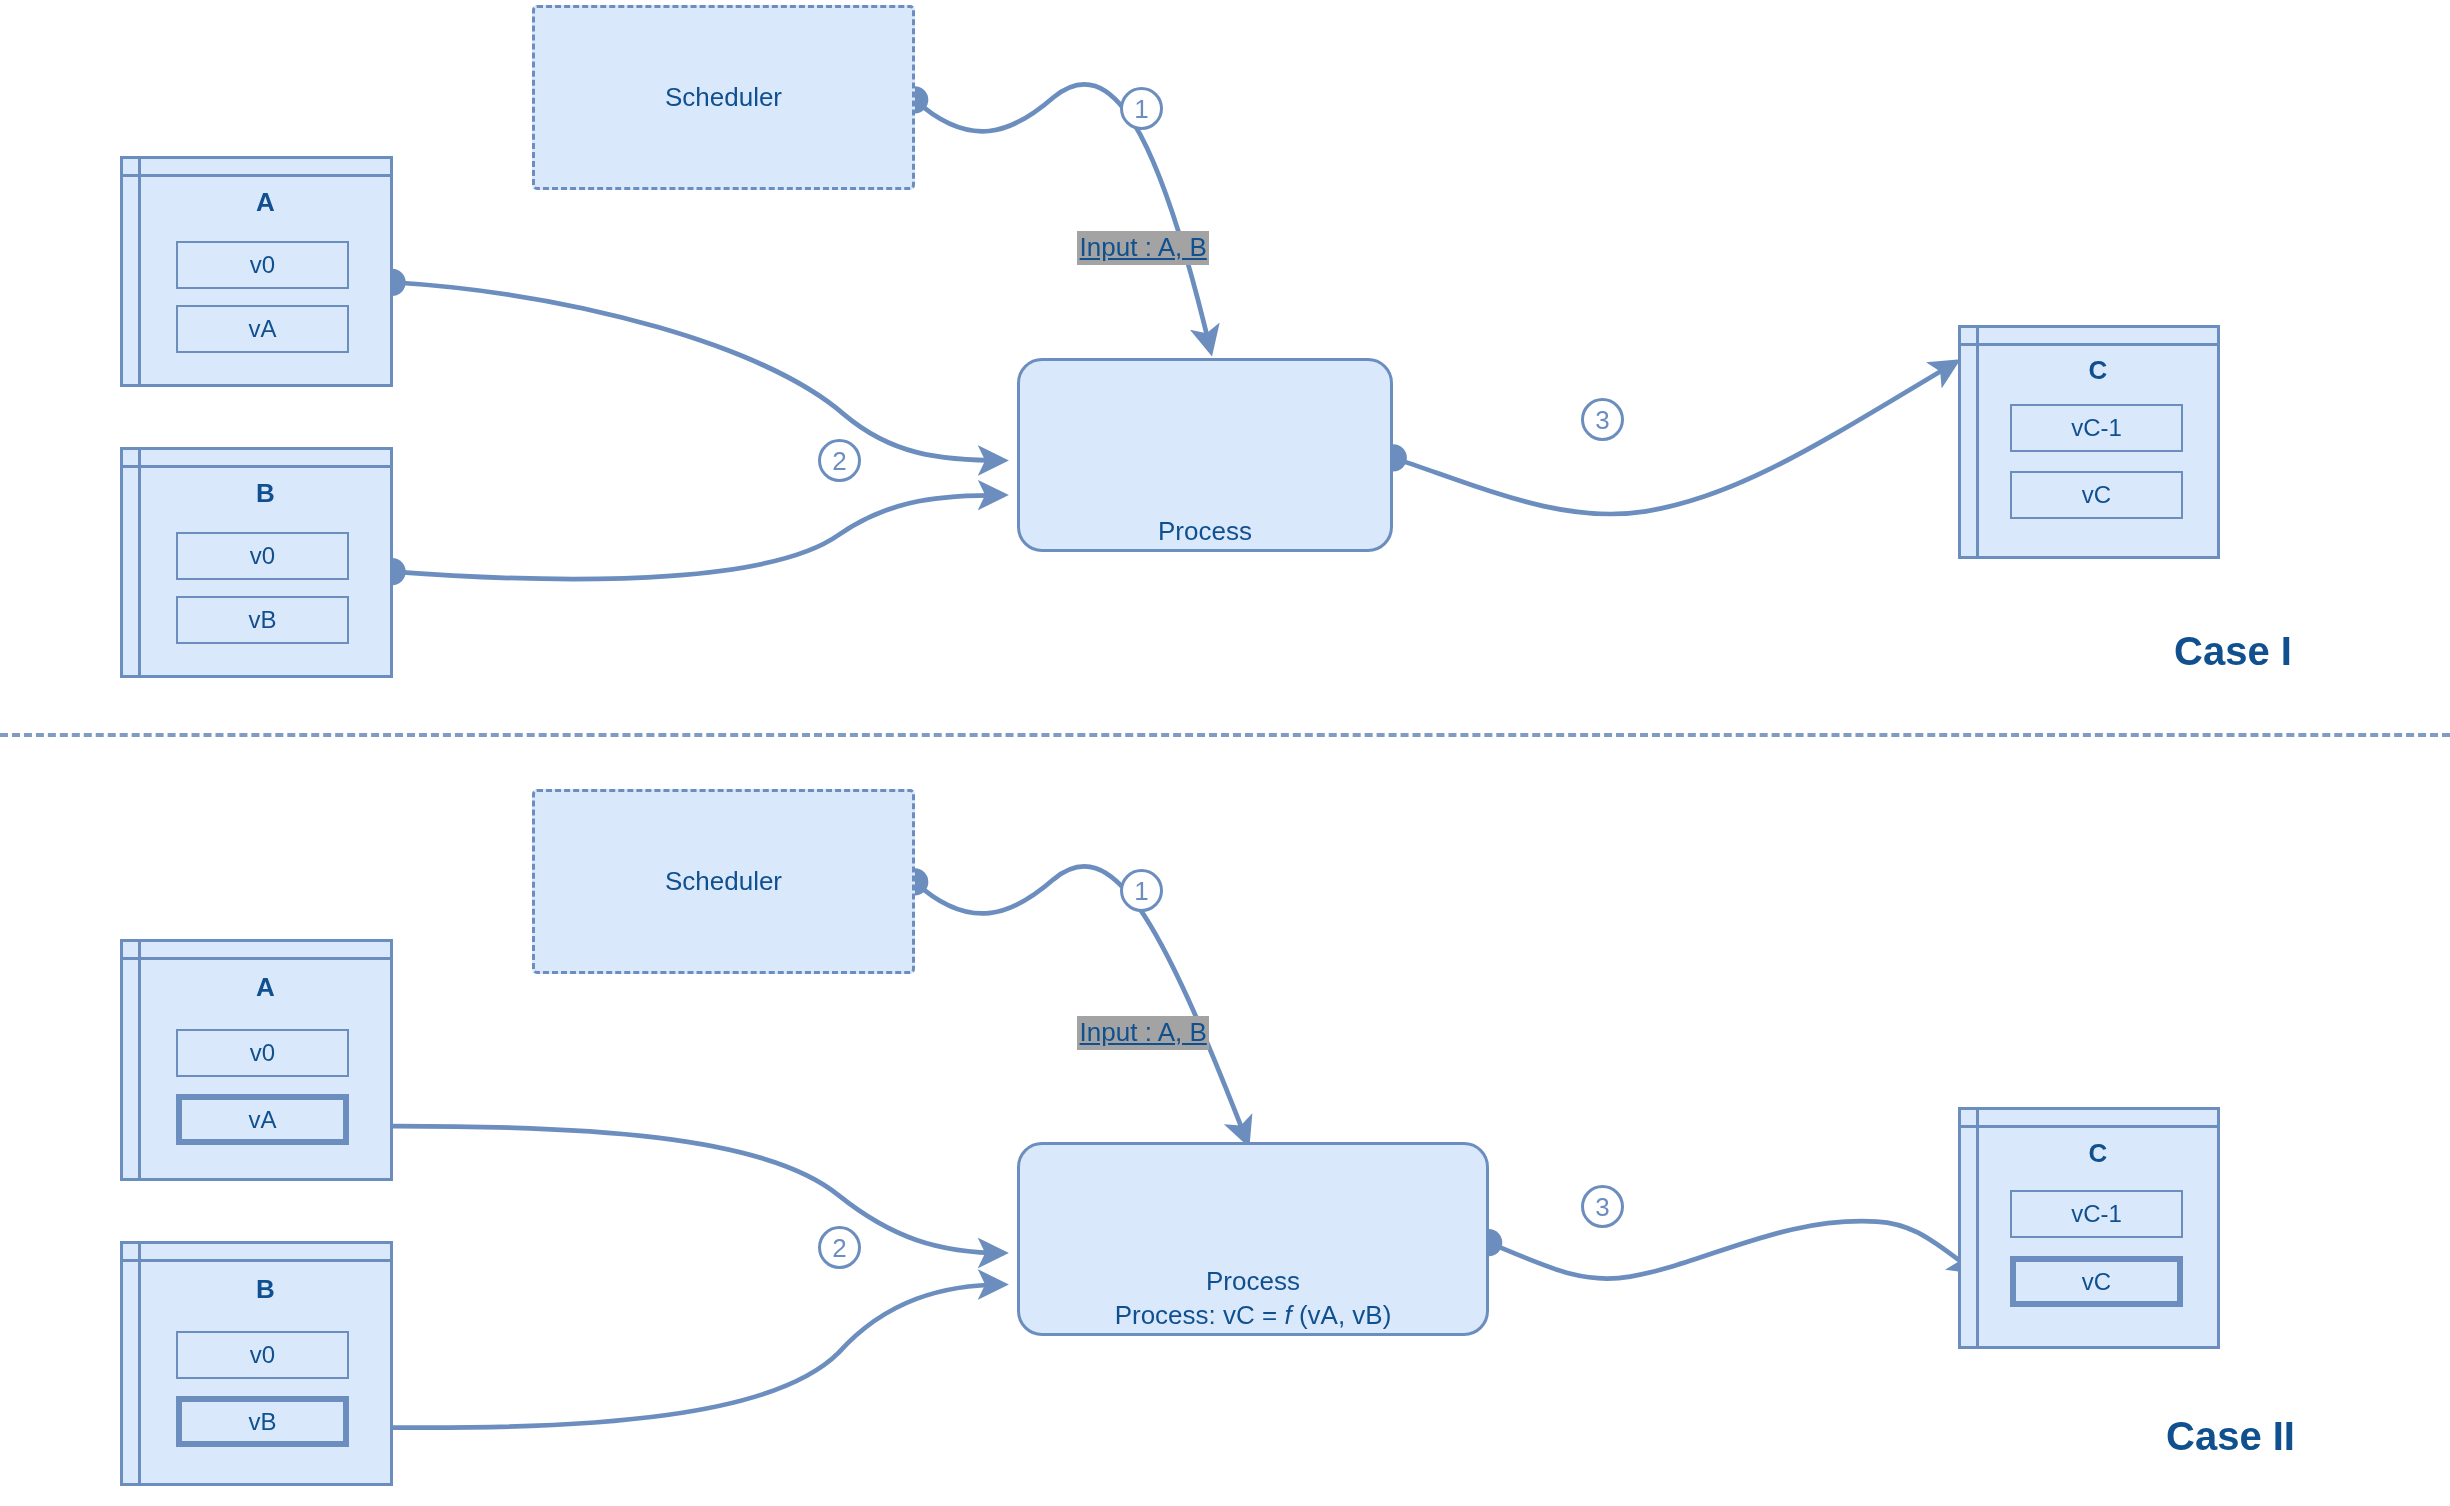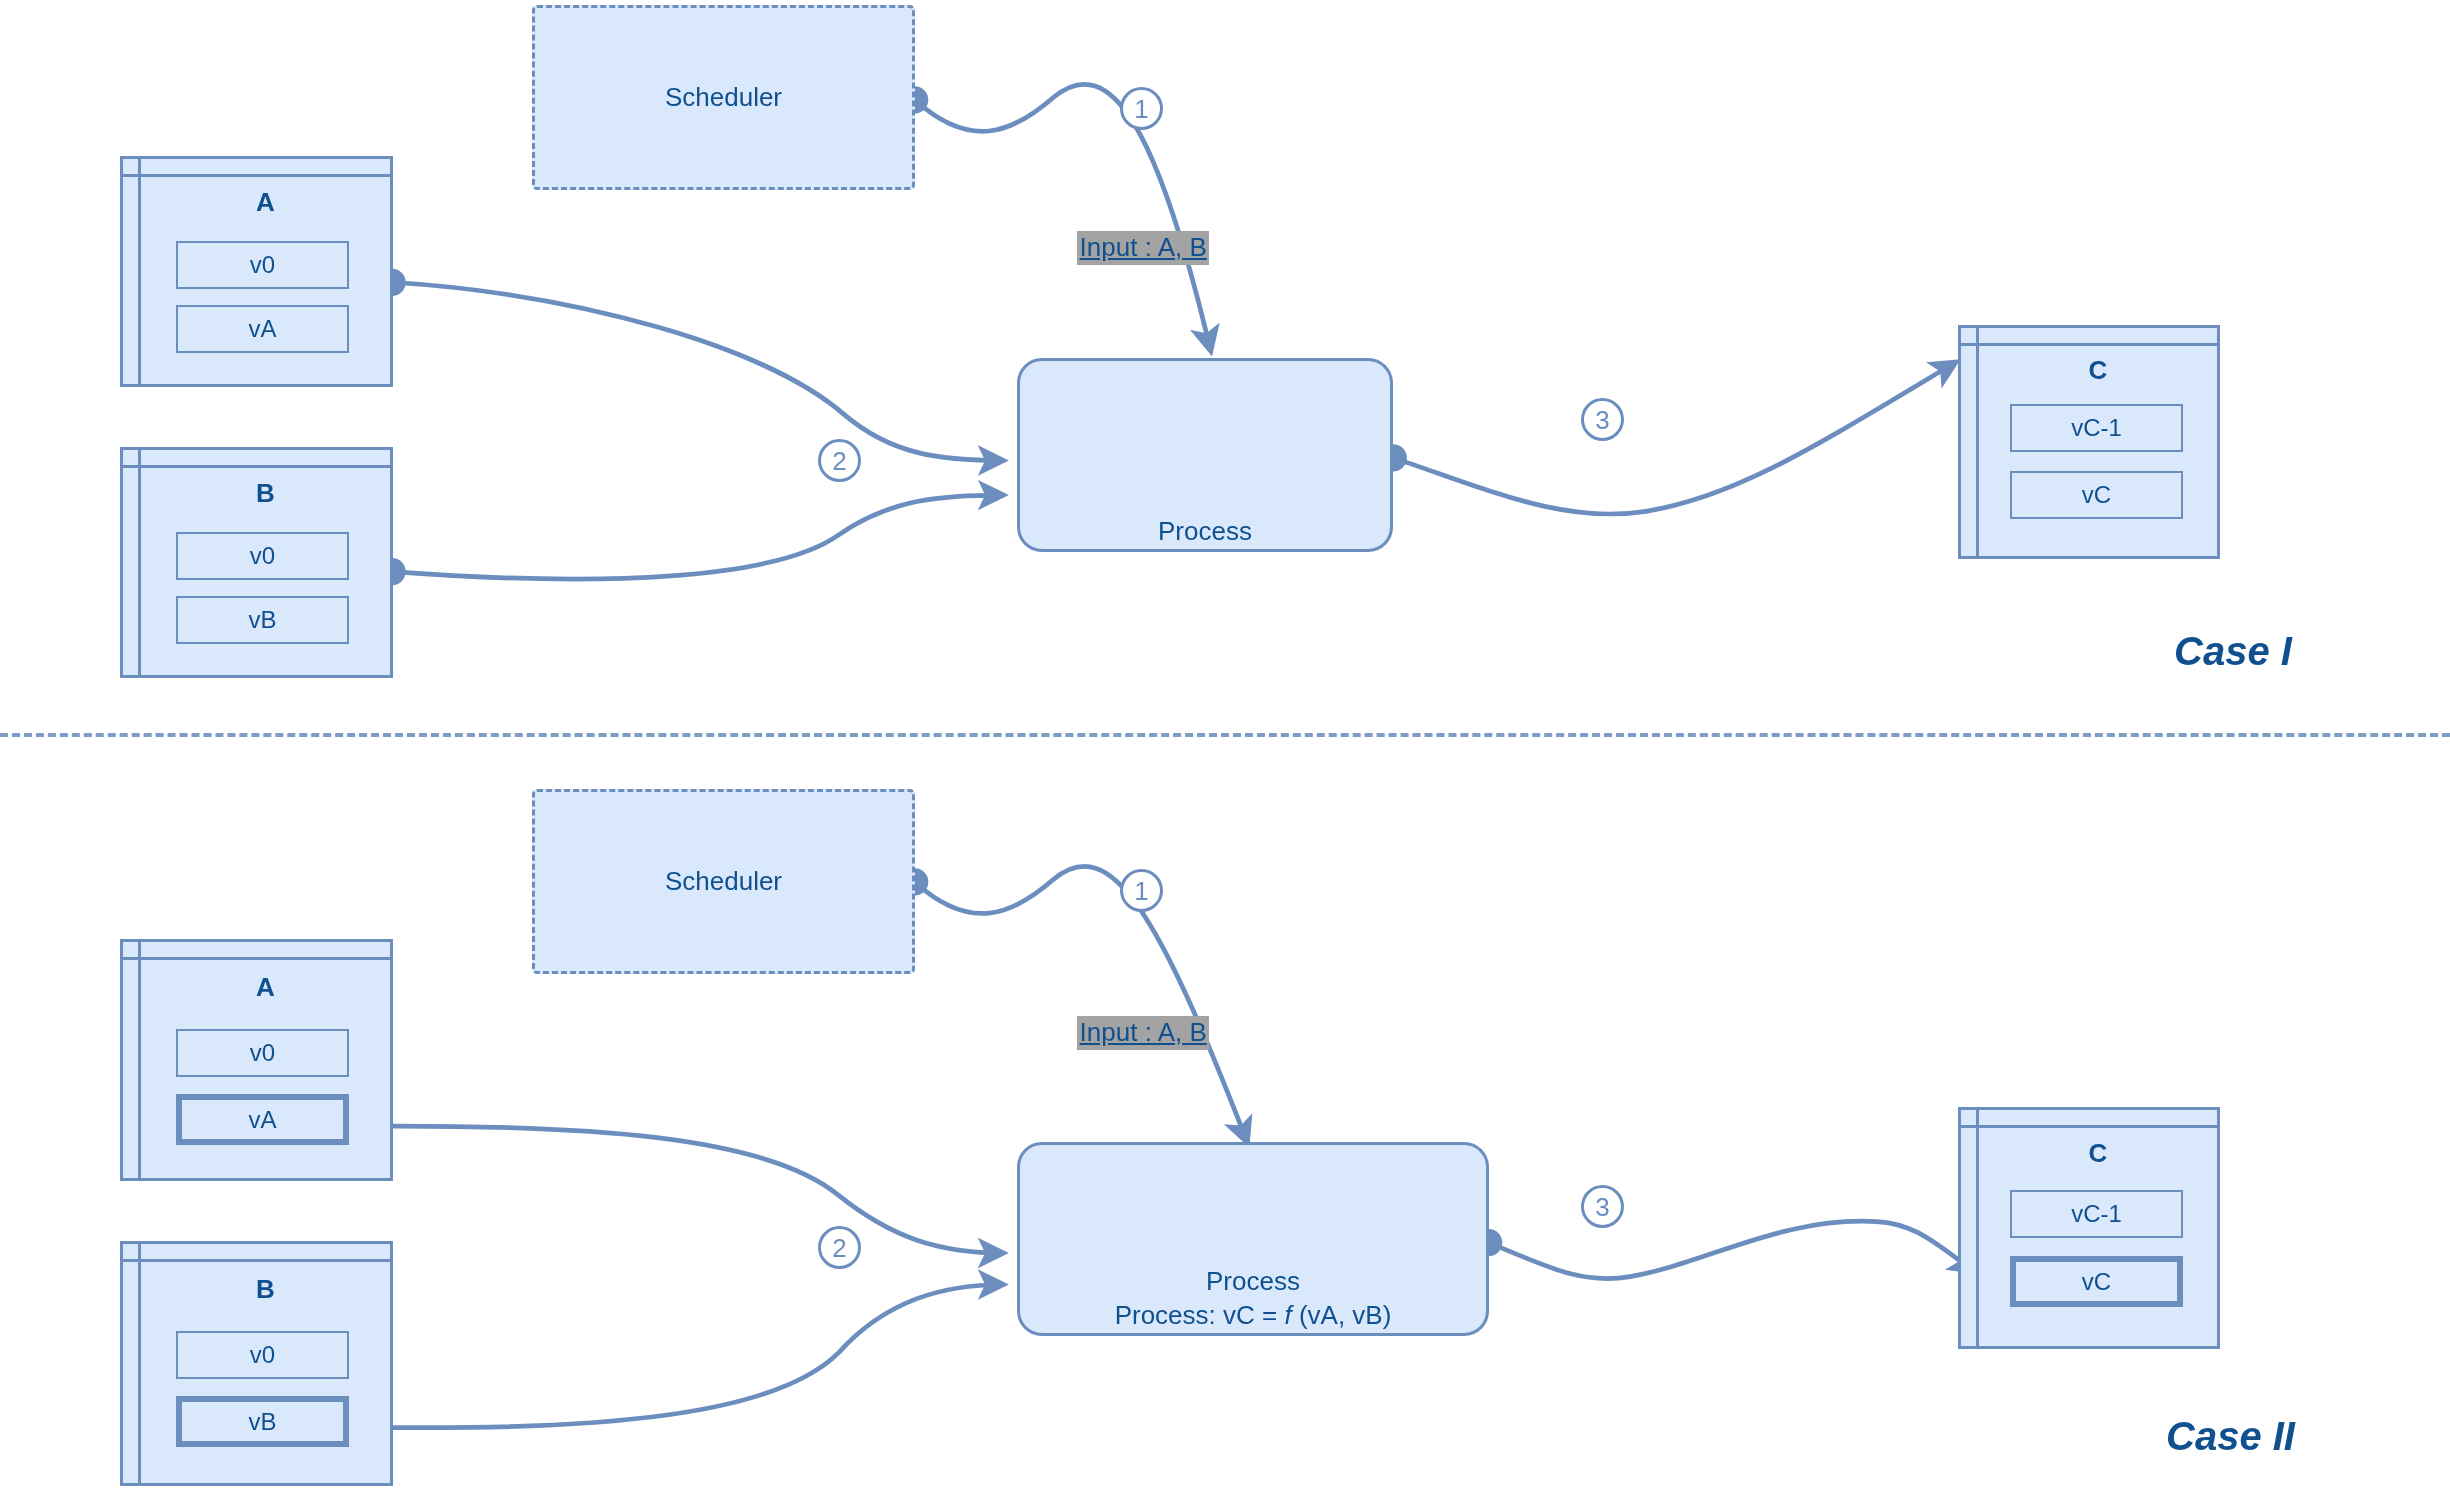--- a/index.html
+++ b/index.html
@@ -131,21 +131,20 @@
     line-height: 1.22;
     padding: 1px 2.6px;
     white-space: nowrap;
     text-decoration: underline;
   }
 
   
   .caselabel {
     position: absolute;
     font-weight: bold;
-    font-style: italic;
     font-size: 40px;
     color: #10508f;
     line-height: 1;
     white-space: nowrap;
   }
 
   
   .divider {
     position: absolute;
     left: 0; right: 0;

